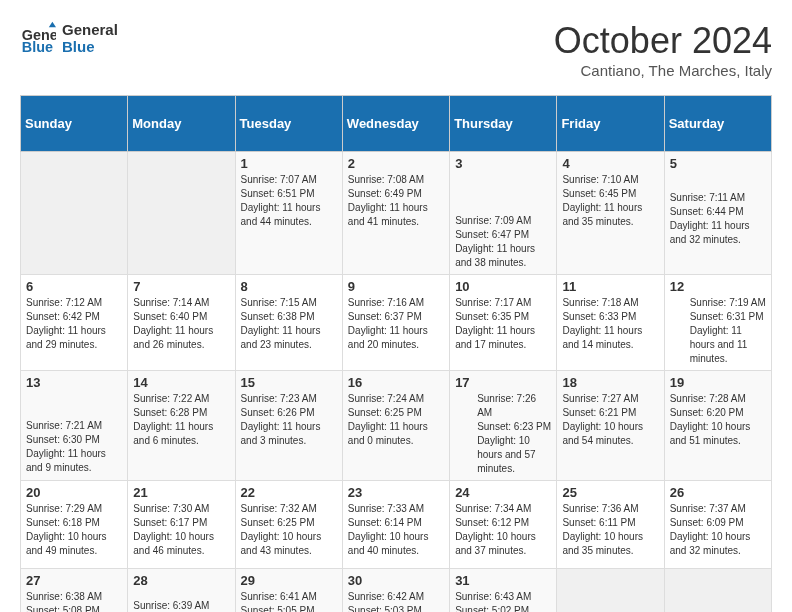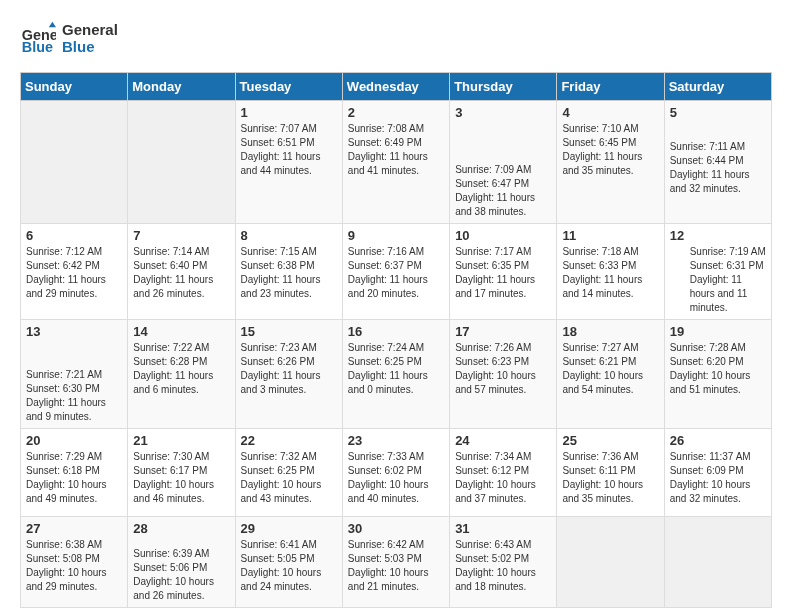--- a/index.html
+++ b/index.html
@@ -40,21 +40,21 @@
     table {
       width: 100%;
       border-collapse: collapse;
       table-layout: fixed;
     }
     thead tr th {
       background-color: #1a6faf;
       color: #fff;
       font-size: 13px;
       font-weight: bold;
-      padding: 6px 4px;
+      padding: 20px 4px;
       text-align: left;
       border: 1px solid #ccc;
     }
     tbody tr td {
       vertical-align: top;
       padding: 4px 5px;
       border: 1px solid #ddd;
       font-size: 10.5px;
       color: #333;
       height: 88px;
@@ -86,20 +86,24 @@
     <svg class="logo-icon" viewBox="0 0 40 40">
       <text x="2" y="22" font-size="16" font-weight="bold" fill="#333">General</text>
       <text x="2" y="36" font-size="16" font-weight="bold" fill="#1a6faf">Blue</text>
       <polygon points="32,8 40,8 36,2" fill="#1a6faf"></polygon>
     </svg>
     <div>
       <div style="font-size:15px;font-weight:bold;color:#333;">General</div>
       <div style="font-size:15px;font-weight:bold;color:#1a6faf;">Blue</div>
     </div>
   </div>
+  <div class="title-block">
+    <div class="month-title">October 2024</div>
+    <div class="location">Cantiano, The Marches, Italy</div>
+  </div>
 </div>
 
 <table>
   <thead>
     <tr>
     <th>Sunday</th>
         <th>Monday</th>
         <th>Tuesday</th>
         <th>Wednesday</th>
         <th>Thursday</th>
@@ -206,21 +210,21 @@
 Daylight: 11 hours and 3 minutes.</div>
         </td>
         <td>
           <span class="day-number">16</span>
           <div class="day-info" style="white-space: pre-line;">Sunrise: 7:24 AM
 Sunset: 6:25 PM
 Daylight: 11 hours and 0 minutes.</div>
         </td>
         <td>
           <span class="day-number">17</span>
-          <div class="day-info" style="white-space: pre-line;">Sunrise: 7:26 AM
+          <div class="day-info" style="white-space: pre-line; margin-left: 22px;">Sunrise: 7:26 AM
 Sunset: 6:23 PM
 Daylight: 10 hours and 57 minutes.</div>
         </td>
         <td>
           <span class="day-number">18</span>
           <div class="day-info" style="white-space: pre-line;">Sunrise: 7:27 AM
 Sunset: 6:21 PM
 Daylight: 10 hours and 54 minutes.</div>
         </td>
         <td>
@@ -245,38 +249,38 @@
         </td>
         <td>
           <span class="day-number">22</span>
           <div class="day-info" style="white-space: pre-line;">Sunrise: 7:32 AM
 Sunset: 6:25 PM
 Daylight: 10 hours and 43 minutes.</div>
         </td>
         <td>
           <span class="day-number">23</span>
           <div class="day-info" style="white-space: pre-line;">Sunrise: 7:33 AM
-Sunset: 6:02 PM
+Sunset: 6:14 PM
 Daylight: 10 hours and 40 minutes.</div>
         </td>
         <td>
           <span class="day-number">24</span>
           <div class="day-info" style="white-space: pre-line;">Sunrise: 7:34 AM
 Sunset: 6:12 PM
 Daylight: 10 hours and 37 minutes.</div>
         </td>
         <td>
           <span class="day-number">25</span>
           <div class="day-info" style="white-space: pre-line;">Sunrise: 7:36 AM
 Sunset: 6:11 PM
 Daylight: 10 hours and 35 minutes.</div>
         </td>
         <td>
           <span class="day-number">26</span>
-          <div class="day-info" style="white-space: pre-line;">Sunrise: 11:37 AM
+          <div class="day-info" style="white-space: pre-line;">Sunrise: 7:37 AM
 Sunset: 6:09 PM
 Daylight: 10 hours and 32 minutes.</div>
         </td>
       </tr>
       <tr>
         <td>
           <span class="day-number">27</span>
           <div class="day-info" style="white-space: pre-line;">Sunrise: 6:38 AM
 Sunset: 5:08 PM
 Daylight: 10 hours and 29 minutes.</div>

